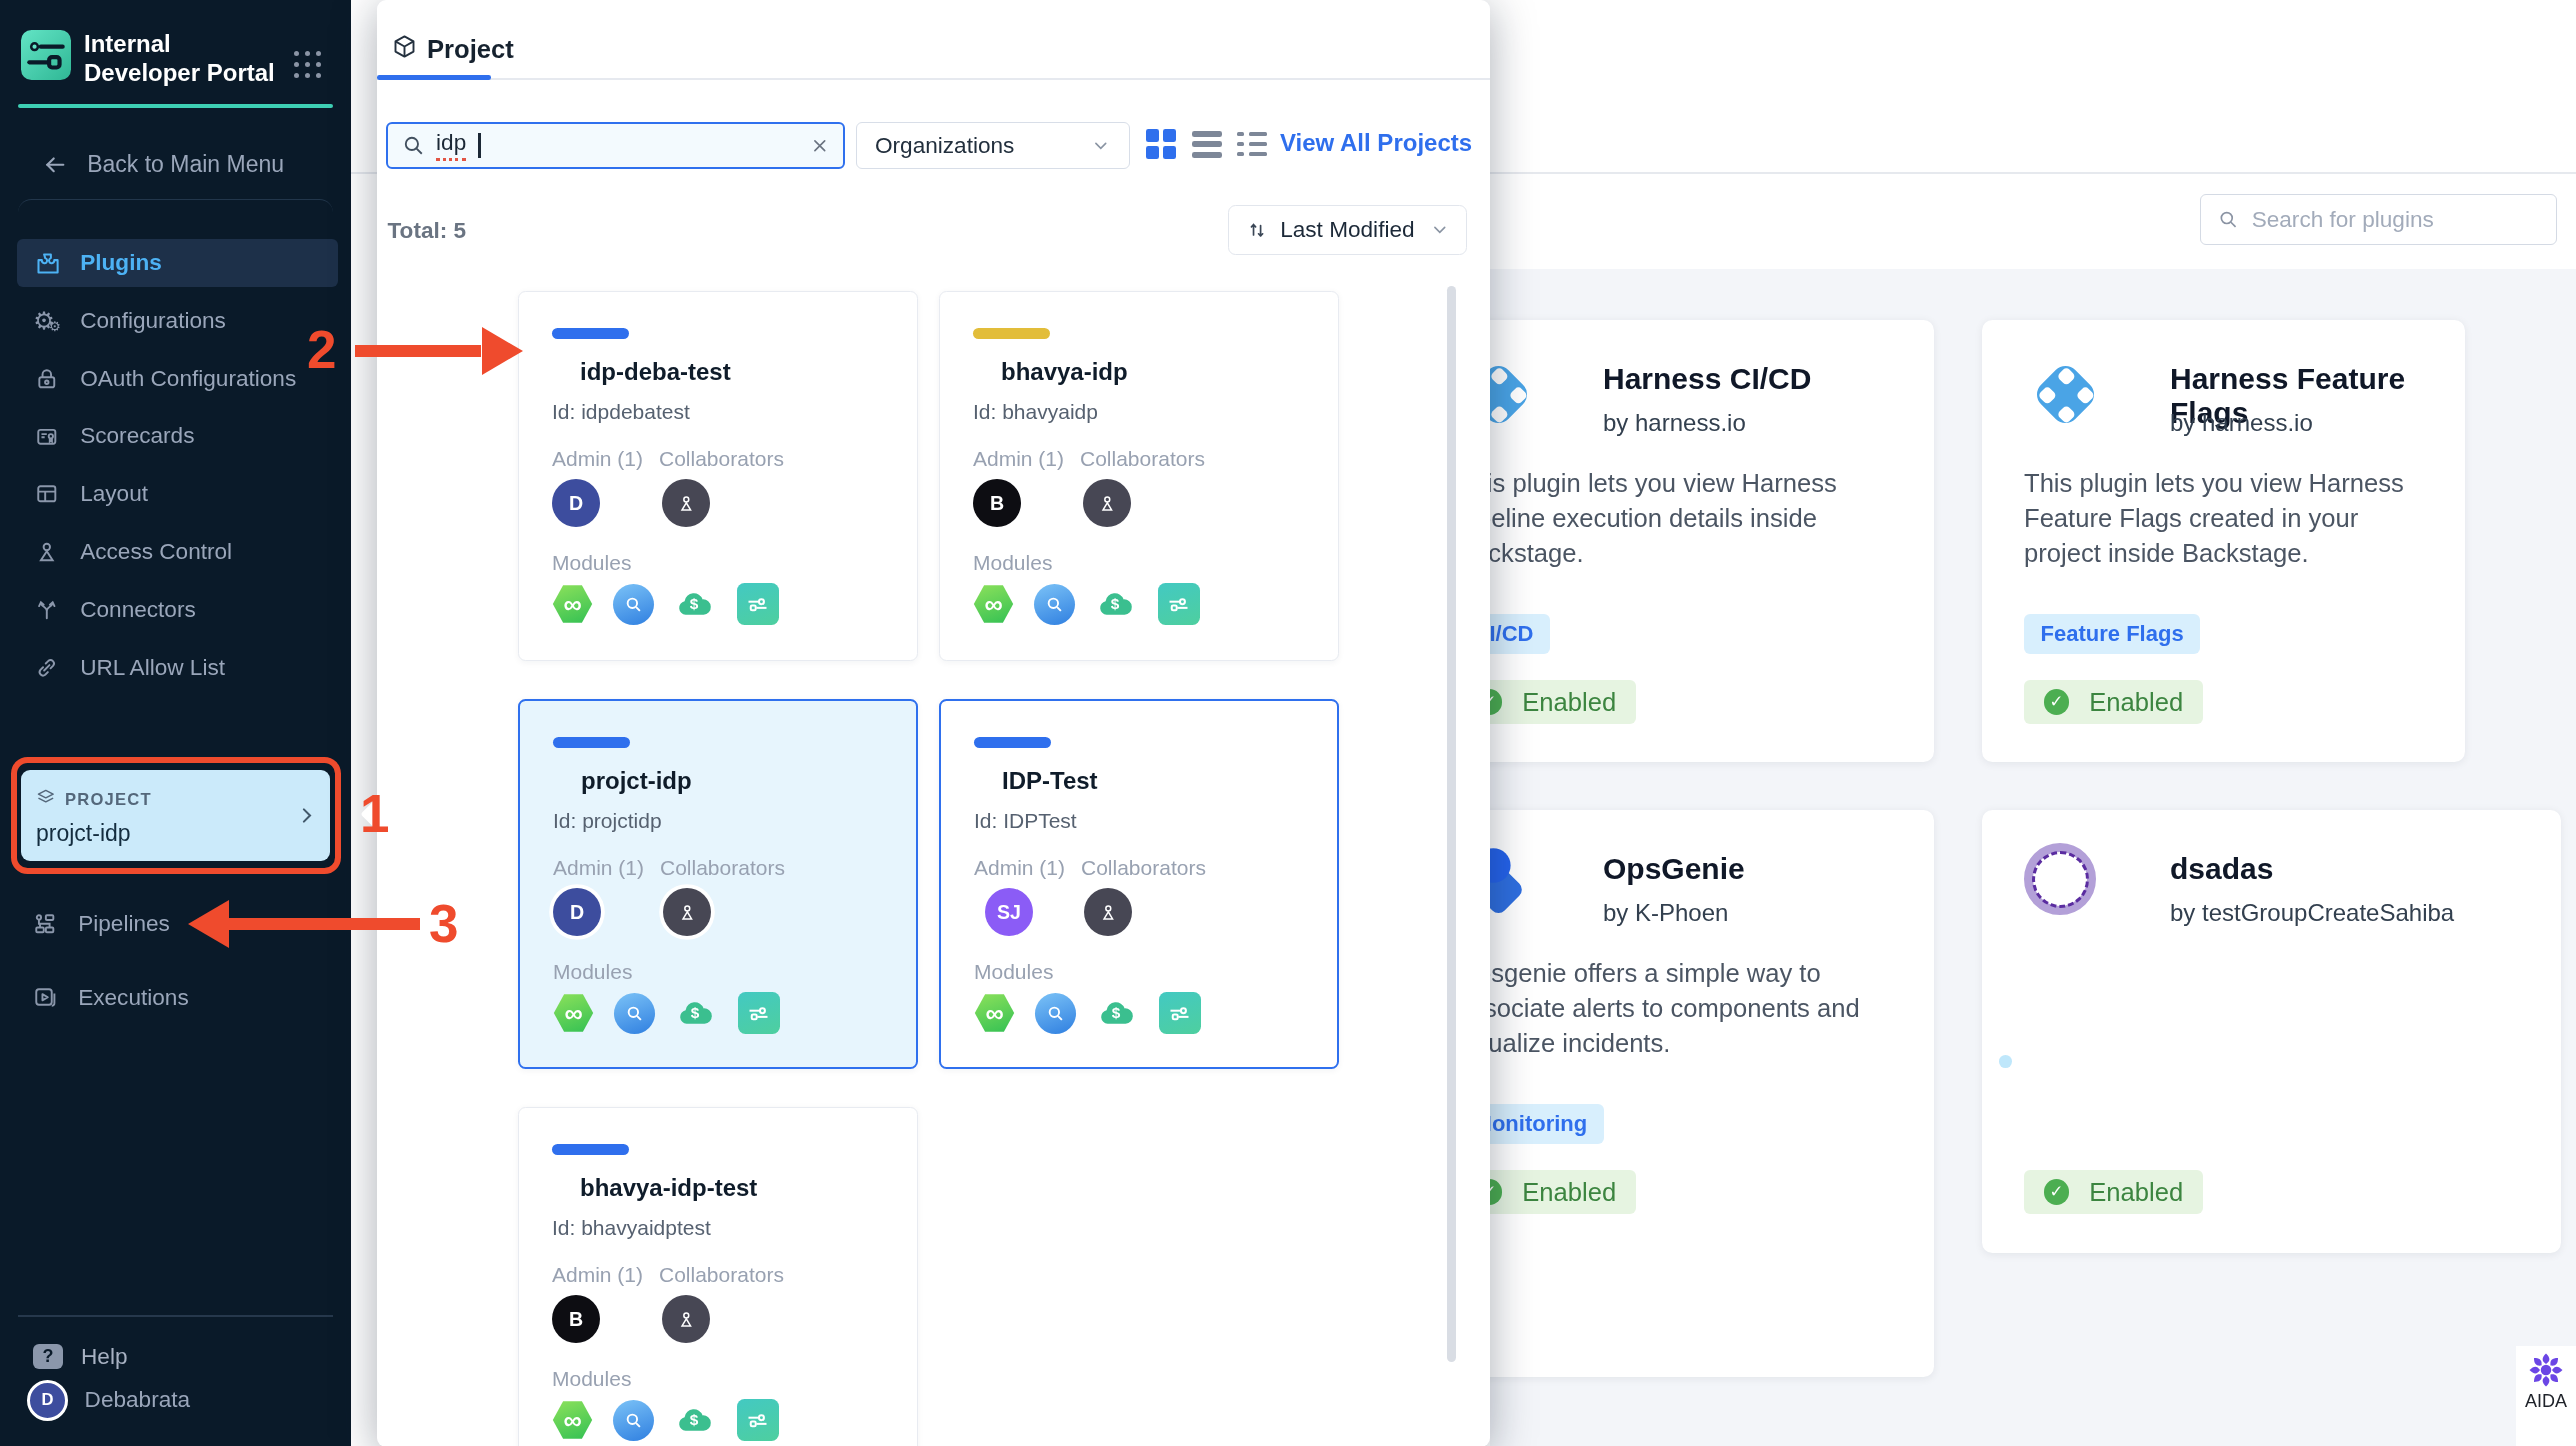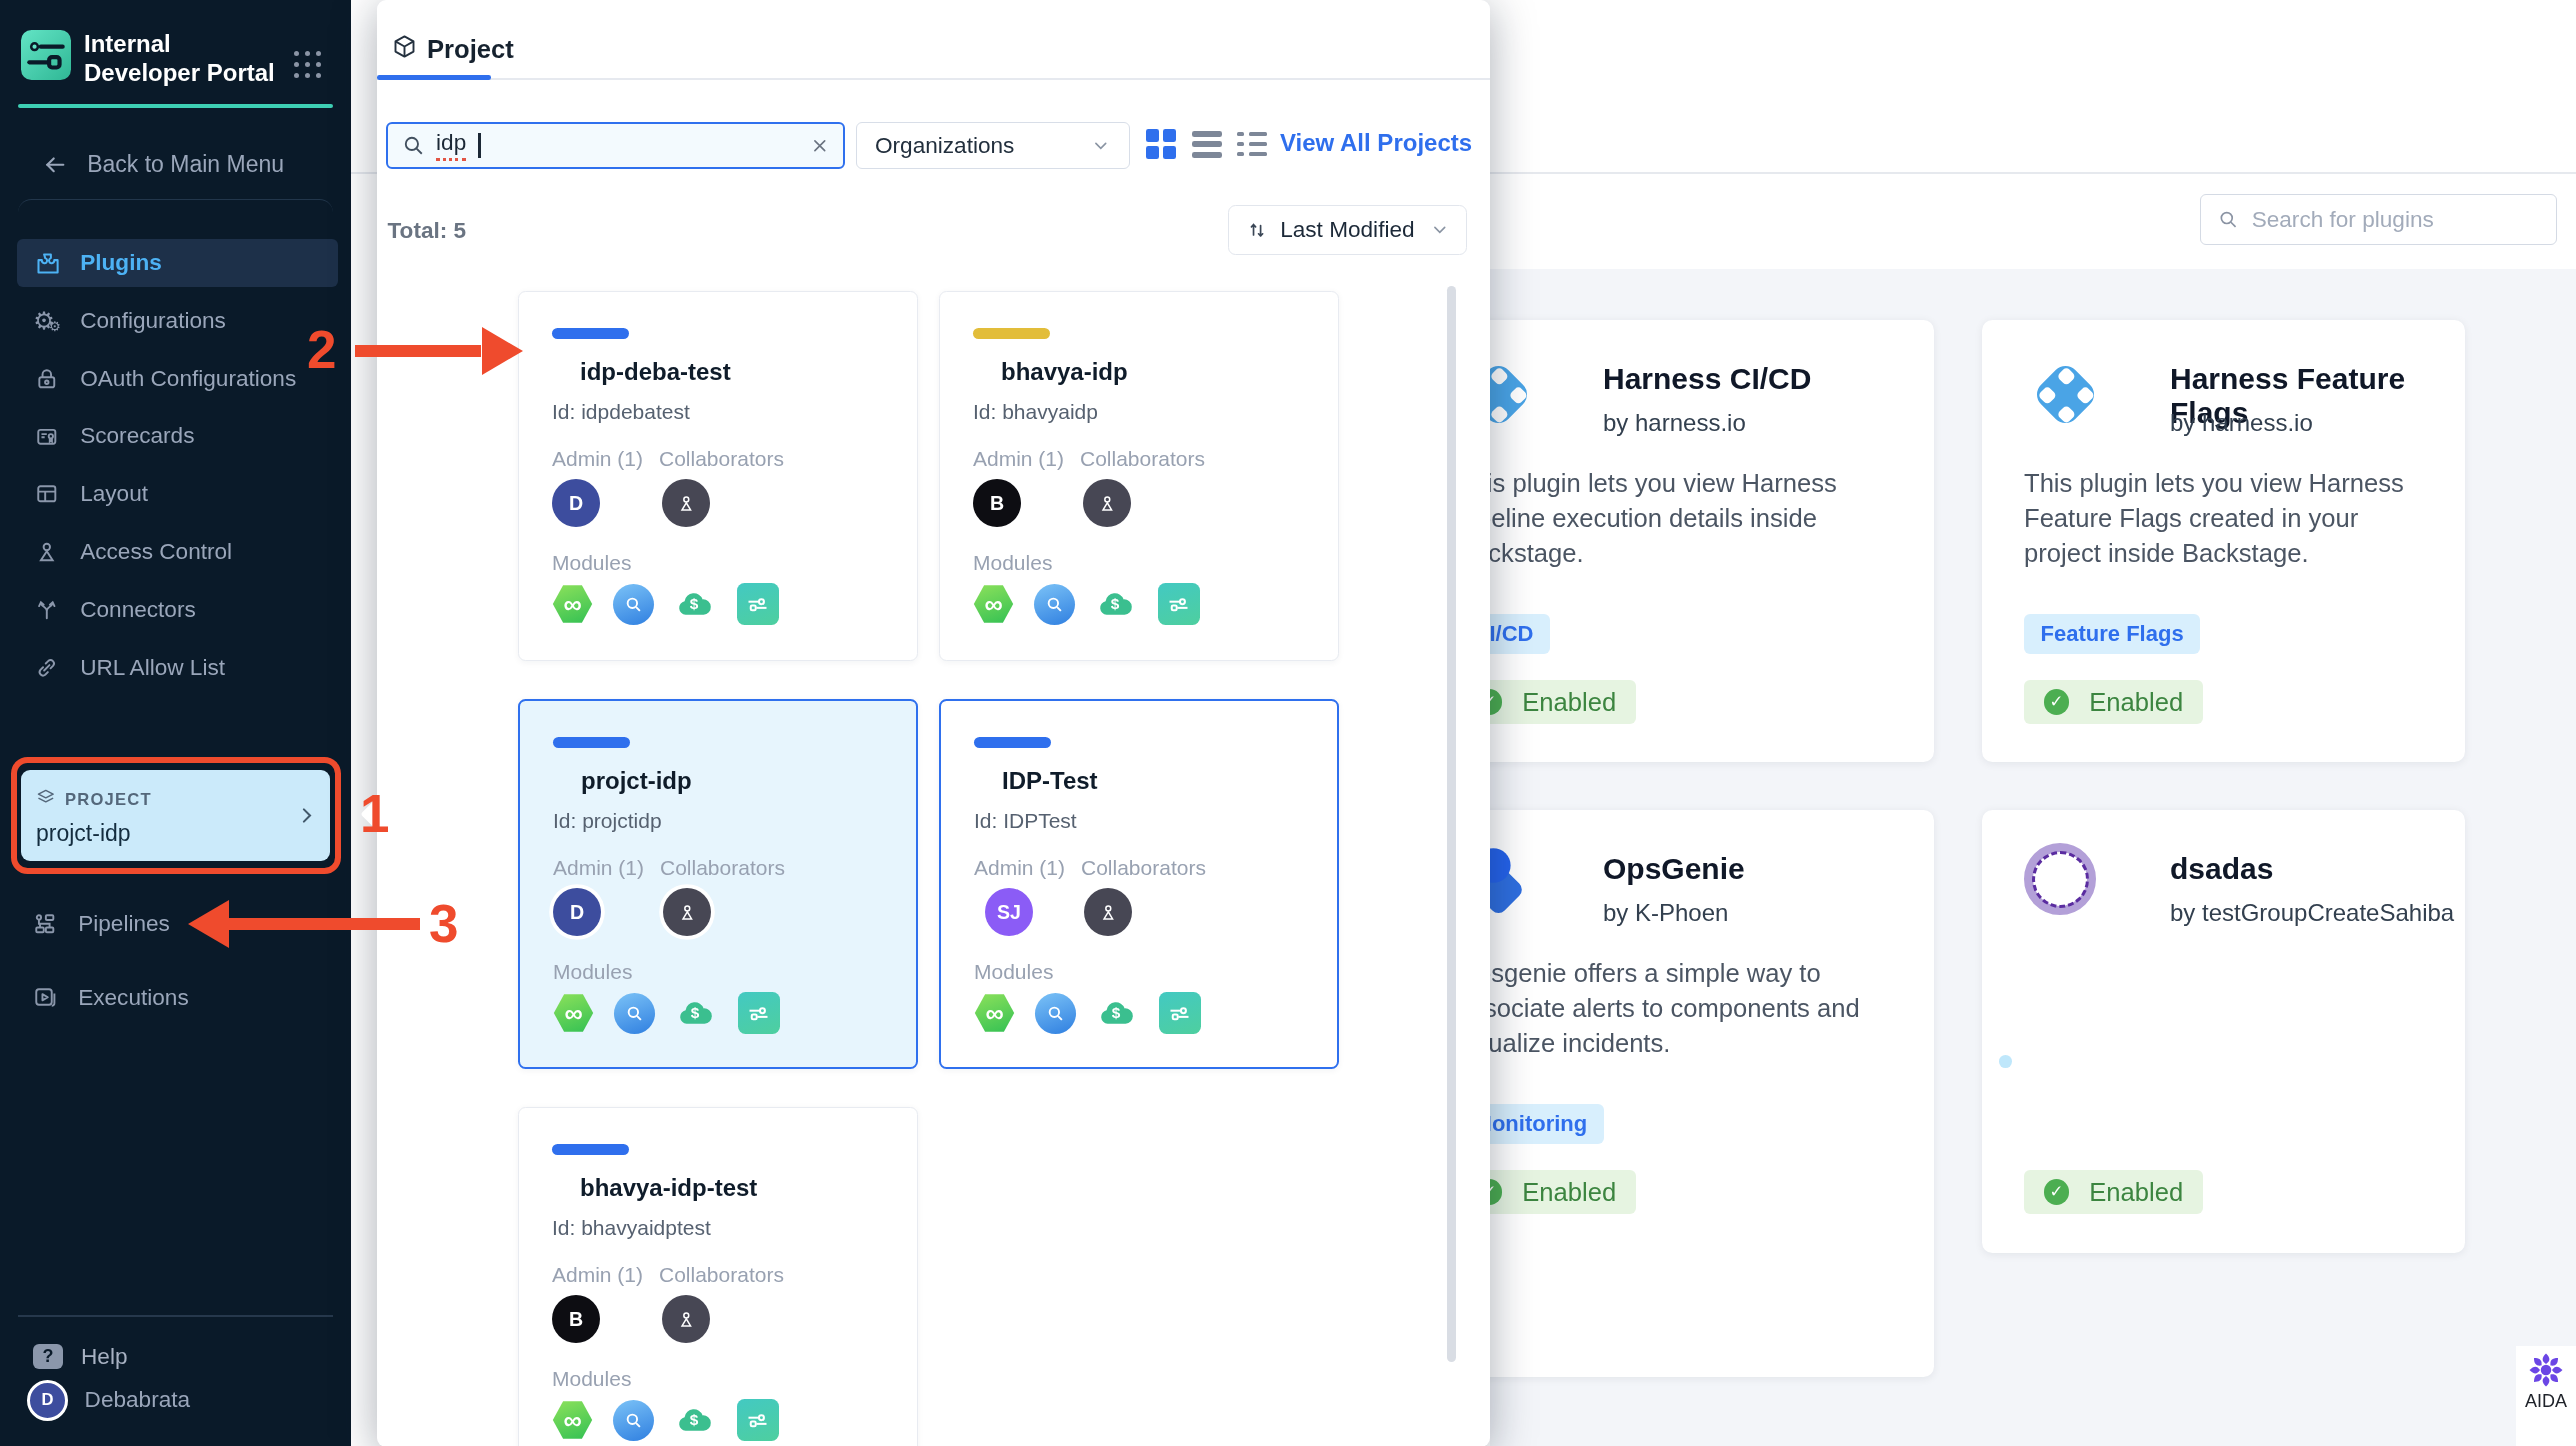--- a/index.html
+++ b/index.html
@@ -191,21 +191,21 @@
       <div class="ptitle">OpsGenie</div>
       <div class="pby">by K-Phoen</div>
       <div class="pdesc">Opsgenie offers a simple way to associate alerts to components and visualize incidents.</div>
       <div class="ptag">Monitoring</div>
       <div class="pstatus">
         <span class="chk">✓</span>
         <span>Enabled</span>
       </div>
     </div>
 
-    <div class="pcard" style="left:1982px;top:810px;width:483px;height:443px;">
+    <div class="pcard" style="left:1982px;top:810px;width:579px;height:443px;">
       <div class="dsadas-logo"></div>
       <div class="ptitle">dsadas</div>
       <div class="pby">by testGroupCreateSahiba</div>
       <div class="bluedot"></div>
       <div class="pstatus">
         <span class="chk">✓</span>
         <span>Enabled</span>
       </div>
     </div>
 

